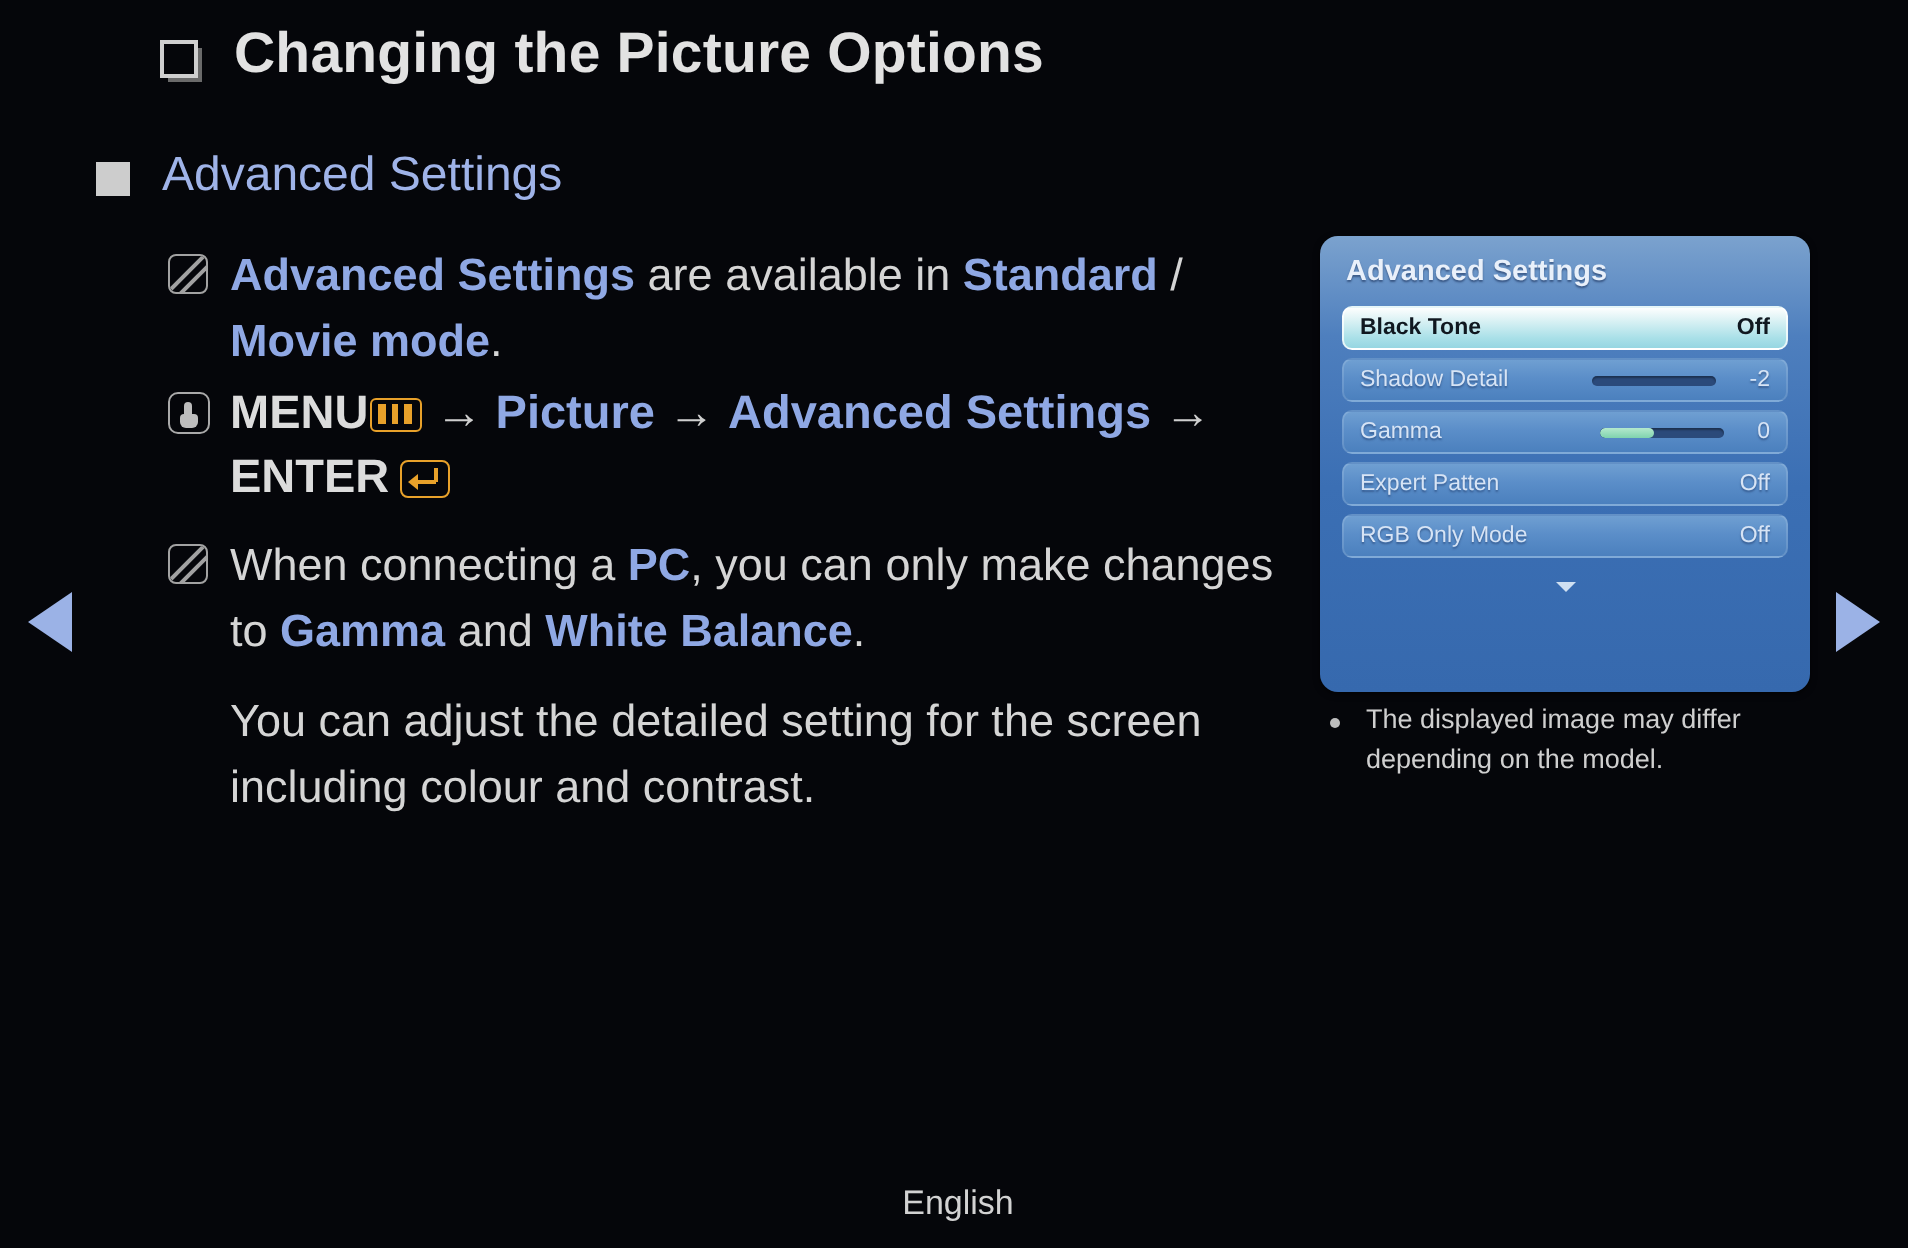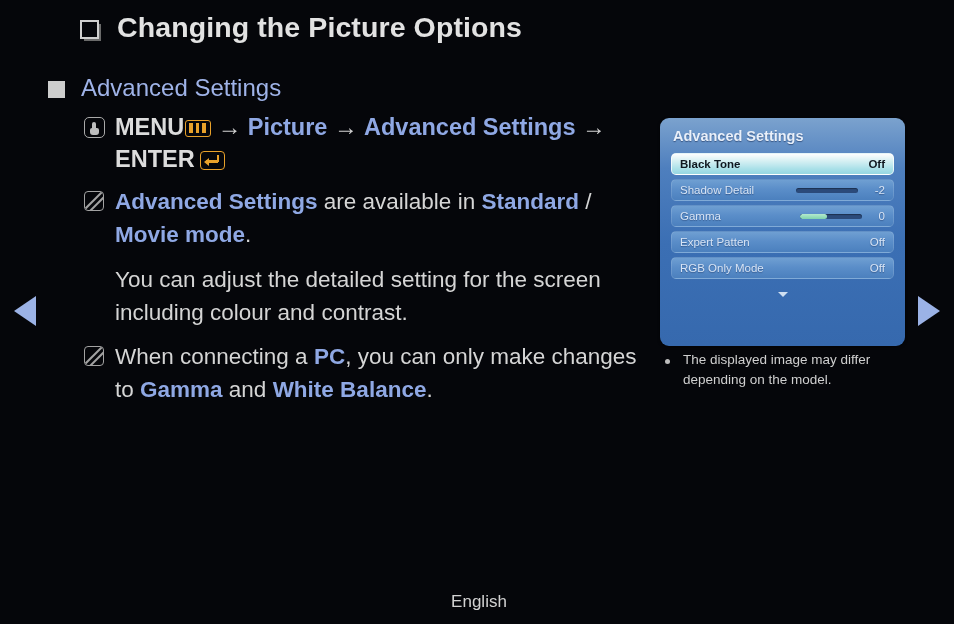--- a/index.html
+++ b/index.html
@@ -359,54 +359,54 @@
   <h1>Changing the Picture Options</h1>
 </div>
 
 <div class="section-head">
   <div class="marker-solid"></div>
   <h2>Advanced Settings</h2>
 </div>
 
 <div class="content">
 
+  <div class="blk row" style="margin-top:10px;">
+    <div class="icon-col">
+      <span class="icon-note"></span>
+    </div>
+    <div class="txt-col note-text">
+      <span class="blue">Advanced Settings</span><span> are available in </span><span class="blue">Standard</span><span> / </span><span class="blue">Movie mode</span><span>.</span>
+    </div>
+  </div>
+
   <div class="blk row">
     <div class="icon-col">
       <span class="icon-hand"></span>
     </div>
     <div class="txt-col menupath">
       <span class="wht">MENU</span><span class="key-menu"><i></i><i></i><i></i></span>
       <span class="arrow">→</span>
       <span class="blue">Picture</span>
       <span class="arrow">→</span>
       <span class="blue">Advanced Settings</span>
       <span class="arrow">→</span>
       <span class="wht">ENTER</span><span class="key-enter"><span class="head"></span></span>
     </div>
   </div>
 
-  <div class="blk row" style="margin-top:10px;">
-    <div class="icon-col">
-      <span class="icon-note"></span>
-    </div>
-    <div class="txt-col note-text">
-      <span class="blue">Advanced Settings</span><span> are available in </span><span class="blue">Standard</span><span> / </span><span class="blue">Movie mode</span><span>.</span>
-    </div>
-  </div>
-
-  <div class="blk body-text" style="margin-top:12px;">You can adjust the detailed setting for the screen including colour and contrast.</div>
-
   <div class="blk row" style="margin-top:12px;">
     <div class="icon-col">
       <span class="icon-note"></span>
     </div>
     <div class="txt-col note-text">
       <span>When connecting a </span><span class="blue">PC</span><span>, you can only make changes to </span><span class="blue">Gamma</span><span> and </span><span class="blue">White Balance</span><span>.</span>
     </div>
   </div>
+
+  <div class="blk body-text" style="margin-top:12px;">You can adjust the detailed setting for the screen including colour and contrast.</div>
 
 </div>
 
 <div class="osd">
   <div class="osd-title">Advanced Settings</div>
   <div id="osd-rows">
       <div class="osd-row sel">
         <span class="osd-label">Black Tone</span>
         <span class="osd-value">Off</span>
       </div>

